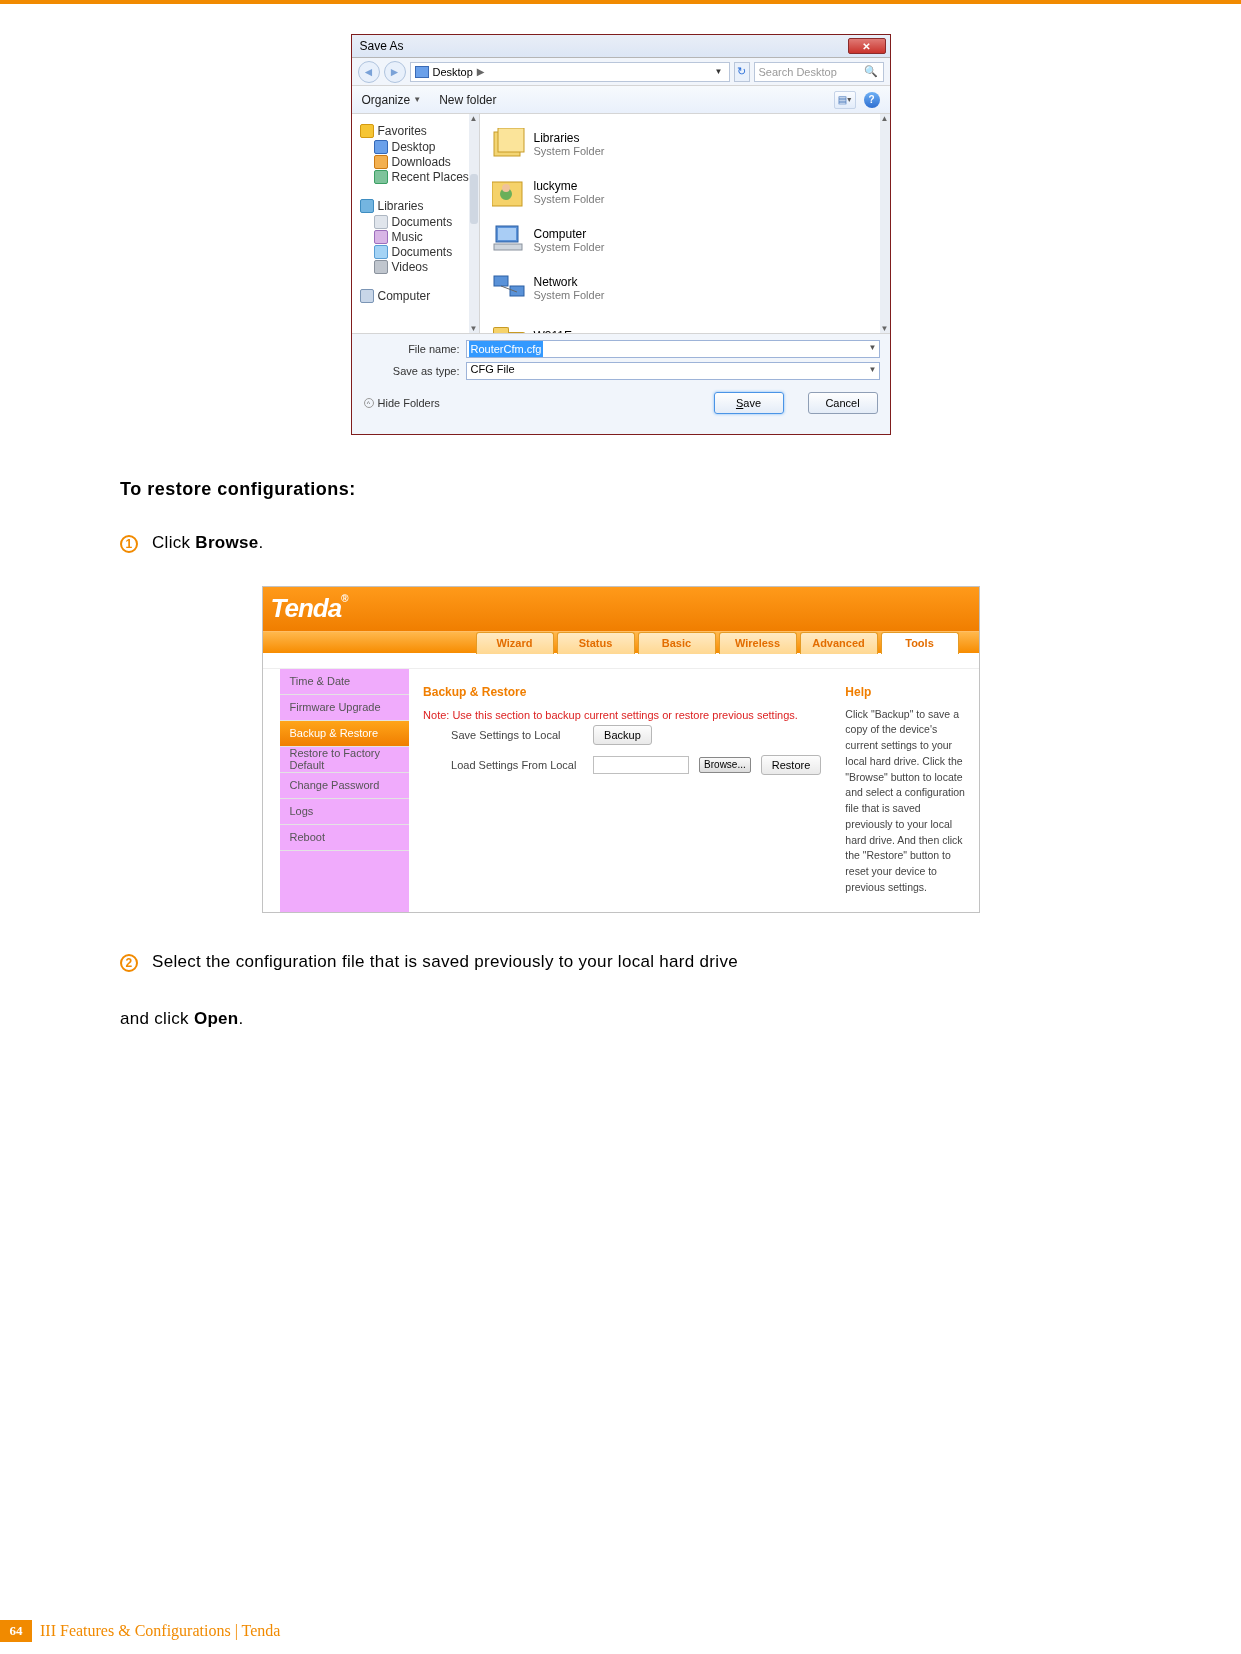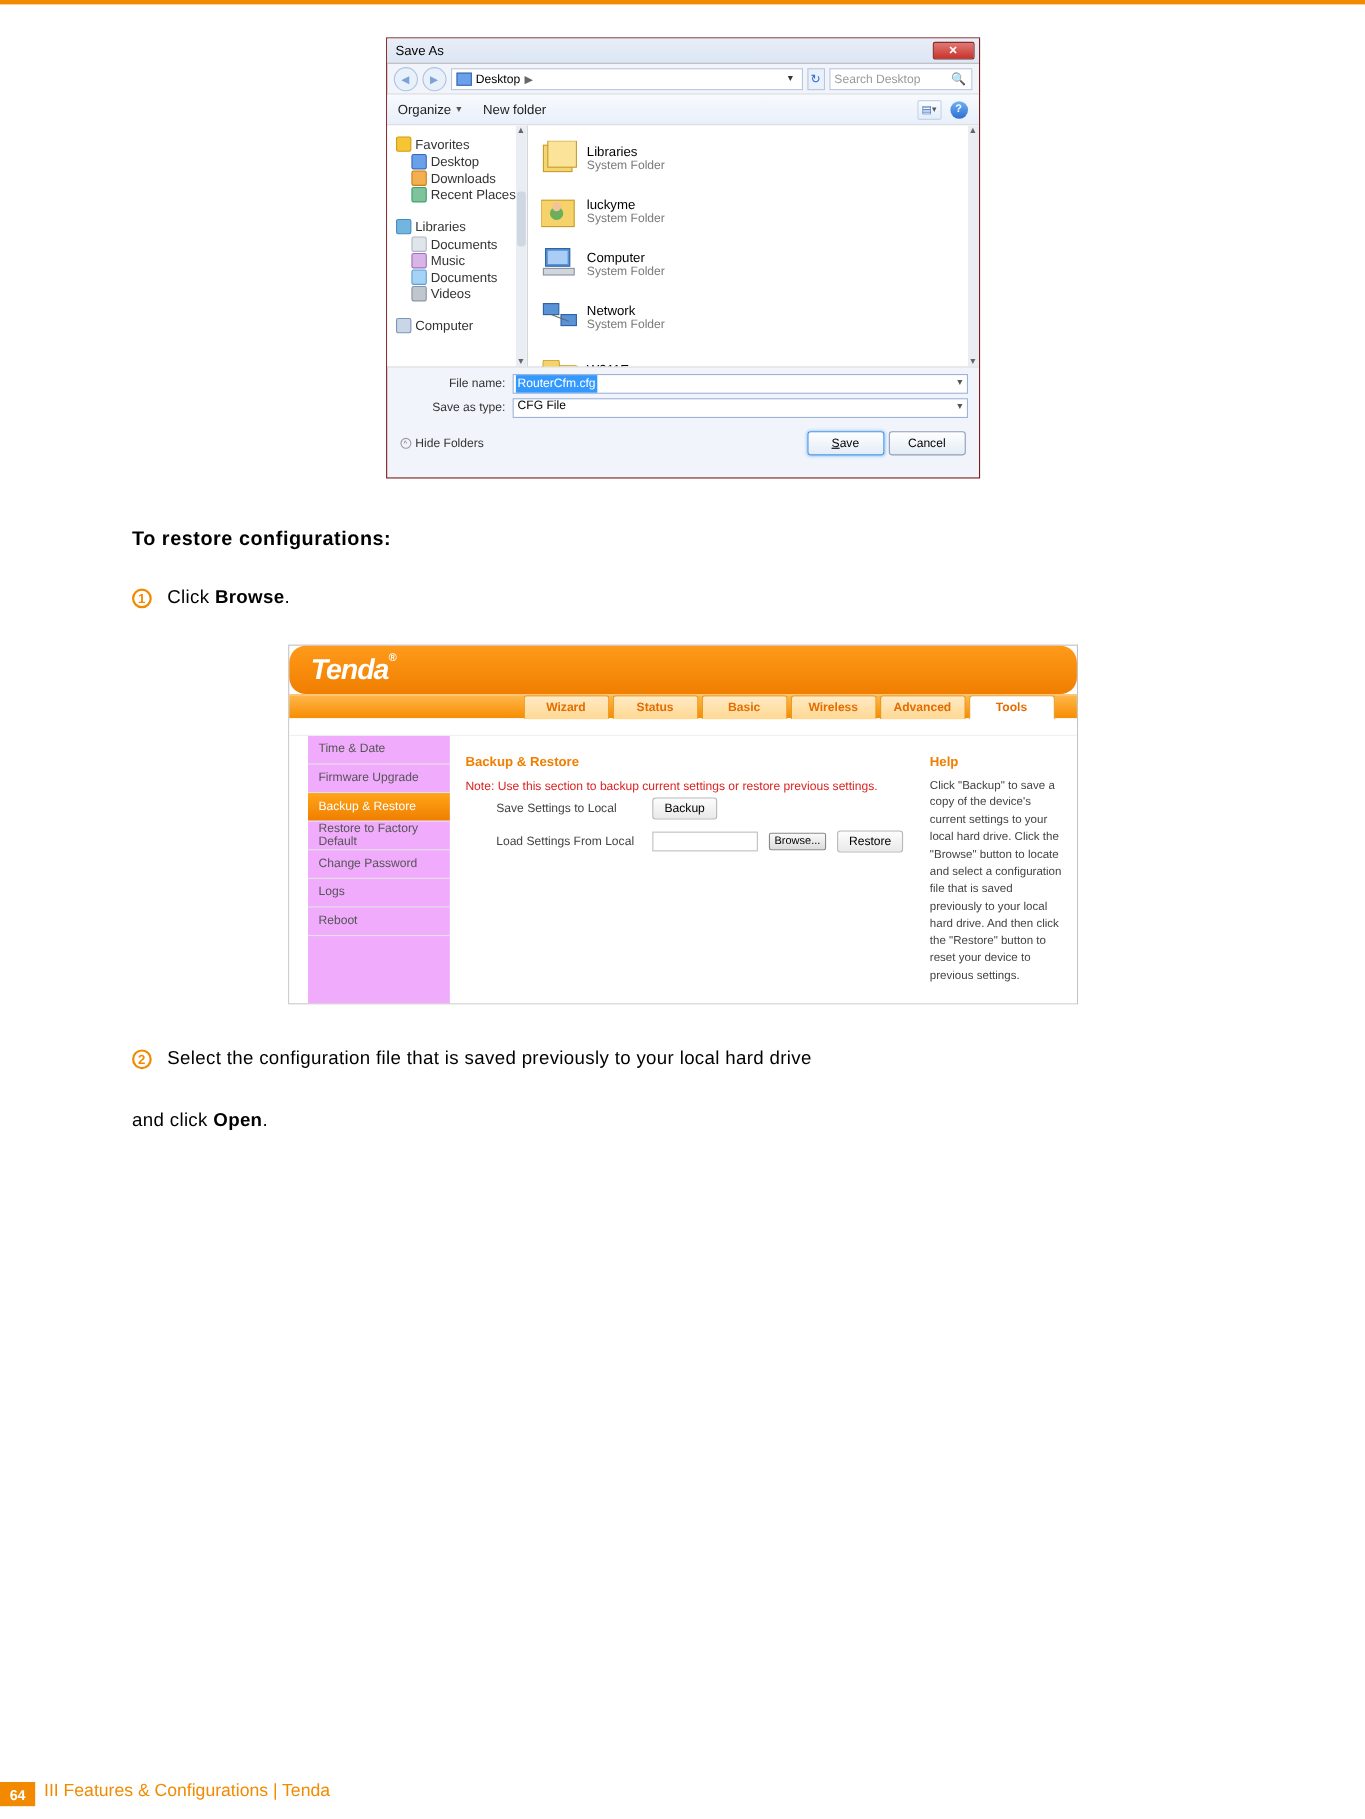--- a/index.html
+++ b/index.html
@@ -67,36 +67,36 @@
   .item-sub{font-size:11px;color:#7a7a7a;}
 
   .fn-row{display:flex;align-items:center;padding:2px 10px;gap:6px;}
   .fn-label{width:98px;text-align:right;font-size:11px;color:#333;}
   .fn-input{flex:1;height:18px;border:1px solid #9db3d8;background:#fff;font-size:11px;padding:0 2px;position:relative;}
   .fn-val-sel{background:#3399ff;color:#fff;padding:0 2px;display:inline-block;height:16px;line-height:16px;}
   .fn-dd{position:absolute;right:2px;top:2px;font-size:8px;color:#555;}
   .bottom-row{display:flex;align-items:center;justify-content:space-between;padding:10px 12px;}
   .hidefolders{font-size:11px;color:#333;display:flex;align-items:center;gap:4px;}
   .hf-arr{display:inline-block;width:10px;height:10px;border:1px solid #9a9a9a;border-radius:50%;font-size:7px;text-align:center;line-height:9px;color:#666;}
-  .btn-row{display:flex;gap:4px;}
+  .btn-row{display:flex;gap:24px;}
   .win-btn{min-width:70px;height:22px;border:1px solid #8f9eb5;background:linear-gradient(#fefefe,#e4ecf7);border-radius:3px;font-size:11px;display:flex;align-items:center;justify-content:center;}
   .win-btn.primary{border:1px solid #4a94e6;box-shadow:0 0 3px #7ab8f5;}
   .uline{text-decoration:underline;}
 
   
   .doc-heading{font-family:Arial; font-weight:bold;font-size:18px;letter-spacing:0.5px;color:#000;margin:44px 0 30px 0;}
   .step-row{display:flex;align-items:baseline;gap:14px;margin-bottom:30px;font-size:17px;font-family:Arial;letter-spacing:0.3px;}
   .step-num{width:18px;height:18px;border:2px solid #f18a00;border-radius:50%;color:#f18a00;font-weight:bold;font-size:12px;display:flex;align-items:center;justify-content:center;flex-shrink:0;}
   .step-text{line-height:1.5;}
   .step-text b{font-weight:bold;}
   .line-text{font-size:17px;font-family:Arial;letter-spacing:0.3px;line-height:1.8;margin-top:6px;}
 
   
   .router{width:718px;border:1px solid #c2c2c2;background:#fff;margin:0 auto;font-size:11px;}
-  .router-head{height:44px;background:linear-gradient(#ff9a1a,#f07e00);display:flex;align-items:center;padding:0 20px;border-radius:15px;}
+  .router-head{height:44px;background:linear-gradient(#ff9a1a,#f07e00);display:flex;align-items:center;padding:0 8px;}
   .tenda-logo{color:#fff;font-weight:bold;font-size:26px;font-style:italic;font-family:Verdana,Arial;letter-spacing:-1px;}
   .tenda-logo sup{font-size:10px;vertical-align:top;}
   .router-tabs{height:22px;background:linear-gradient(#ffb84d,#f78c00);display:flex;justify-content:flex-end;padding-right:20px;border-top:1px solid #ffbe66;}
   .rtab{width:78px;height:22px;margin-left:3px;display:flex;align-items:center;justify-content:center;font-size:11px;font-weight:bold;color:#e36d00;background:linear-gradient(#ffeac4,#ffd892);border-radius:3px 3px 0 0;border:1px solid #e59b25;border-bottom:none;}
   .rtab:nth-child(3){font-weight:bold;}
   .rtab.active{background:#fff;color:#e36d00;}
   .router-body{display:flex;min-height:210px;background:#fff;}
   .router-side{width:142px;background:#f0abfc;margin-left:17px;}
   .rside-item{height:26px;border-bottom:1px solid #e3e3e3;display:flex;align-items:center;padding-left:10px;font-size:11px;color:#555;}
   .rside-item.active{background:linear-gradient(#ffa519,#f07e00);color:#fff;}
@@ -106,21 +106,21 @@
   .frm-row{display:flex;align-items:center;gap:10px;margin:4px 0 10px 28px;font-size:11px;color:#444;}
   .frm-label{width:132px;text-align:left;}
   .std-input{width:96px;height:18px;border:1px solid #bfbfbf;background:#fff;}
   .std-btn{height:20px;padding:0 10px;border:1px solid #b7b7b7;background:linear-gradient(#fdfdfd,#e9e9e9);border-radius:3px;font-size:11px;}
   .tiny-browse{height:16px;font-size:10px;padding:0 4px;border:1px solid #888;background:linear-gradient(#fafafa,#dcdcdc);border-radius:2px;}
   .router-help{width:155px;padding:16px 10px;background:#fff;}
   .help-title{color:#f07e00;font-weight:bold;font-size:12px;margin-bottom:8px;}
   .help-body{font-size:10.5px;color:#444;line-height:1.5;}
 
   
-  .footer{position:absolute;bottom:12px;left:0;display:flex;gap:8px;font-family:Liberation Sans, sans-serif;}
+  .footer{position:absolute;bottom:12px;left:0;display:flex;align-items:center;gap:8px;font-family:Liberation Serif, serif;}
   .pagenum{background:#f18a00;color:#fff;width:32px;height:22px;display:flex;align-items:center;justify-content:center;font-weight:bold;font-size:13px;}
   .footer-text{color:#f18a00;font-size:16px;}
 </style>
 </head>
 <body>
 
 <div class="page">
   <div class="topbar"></div>
   <div class="content">
 

